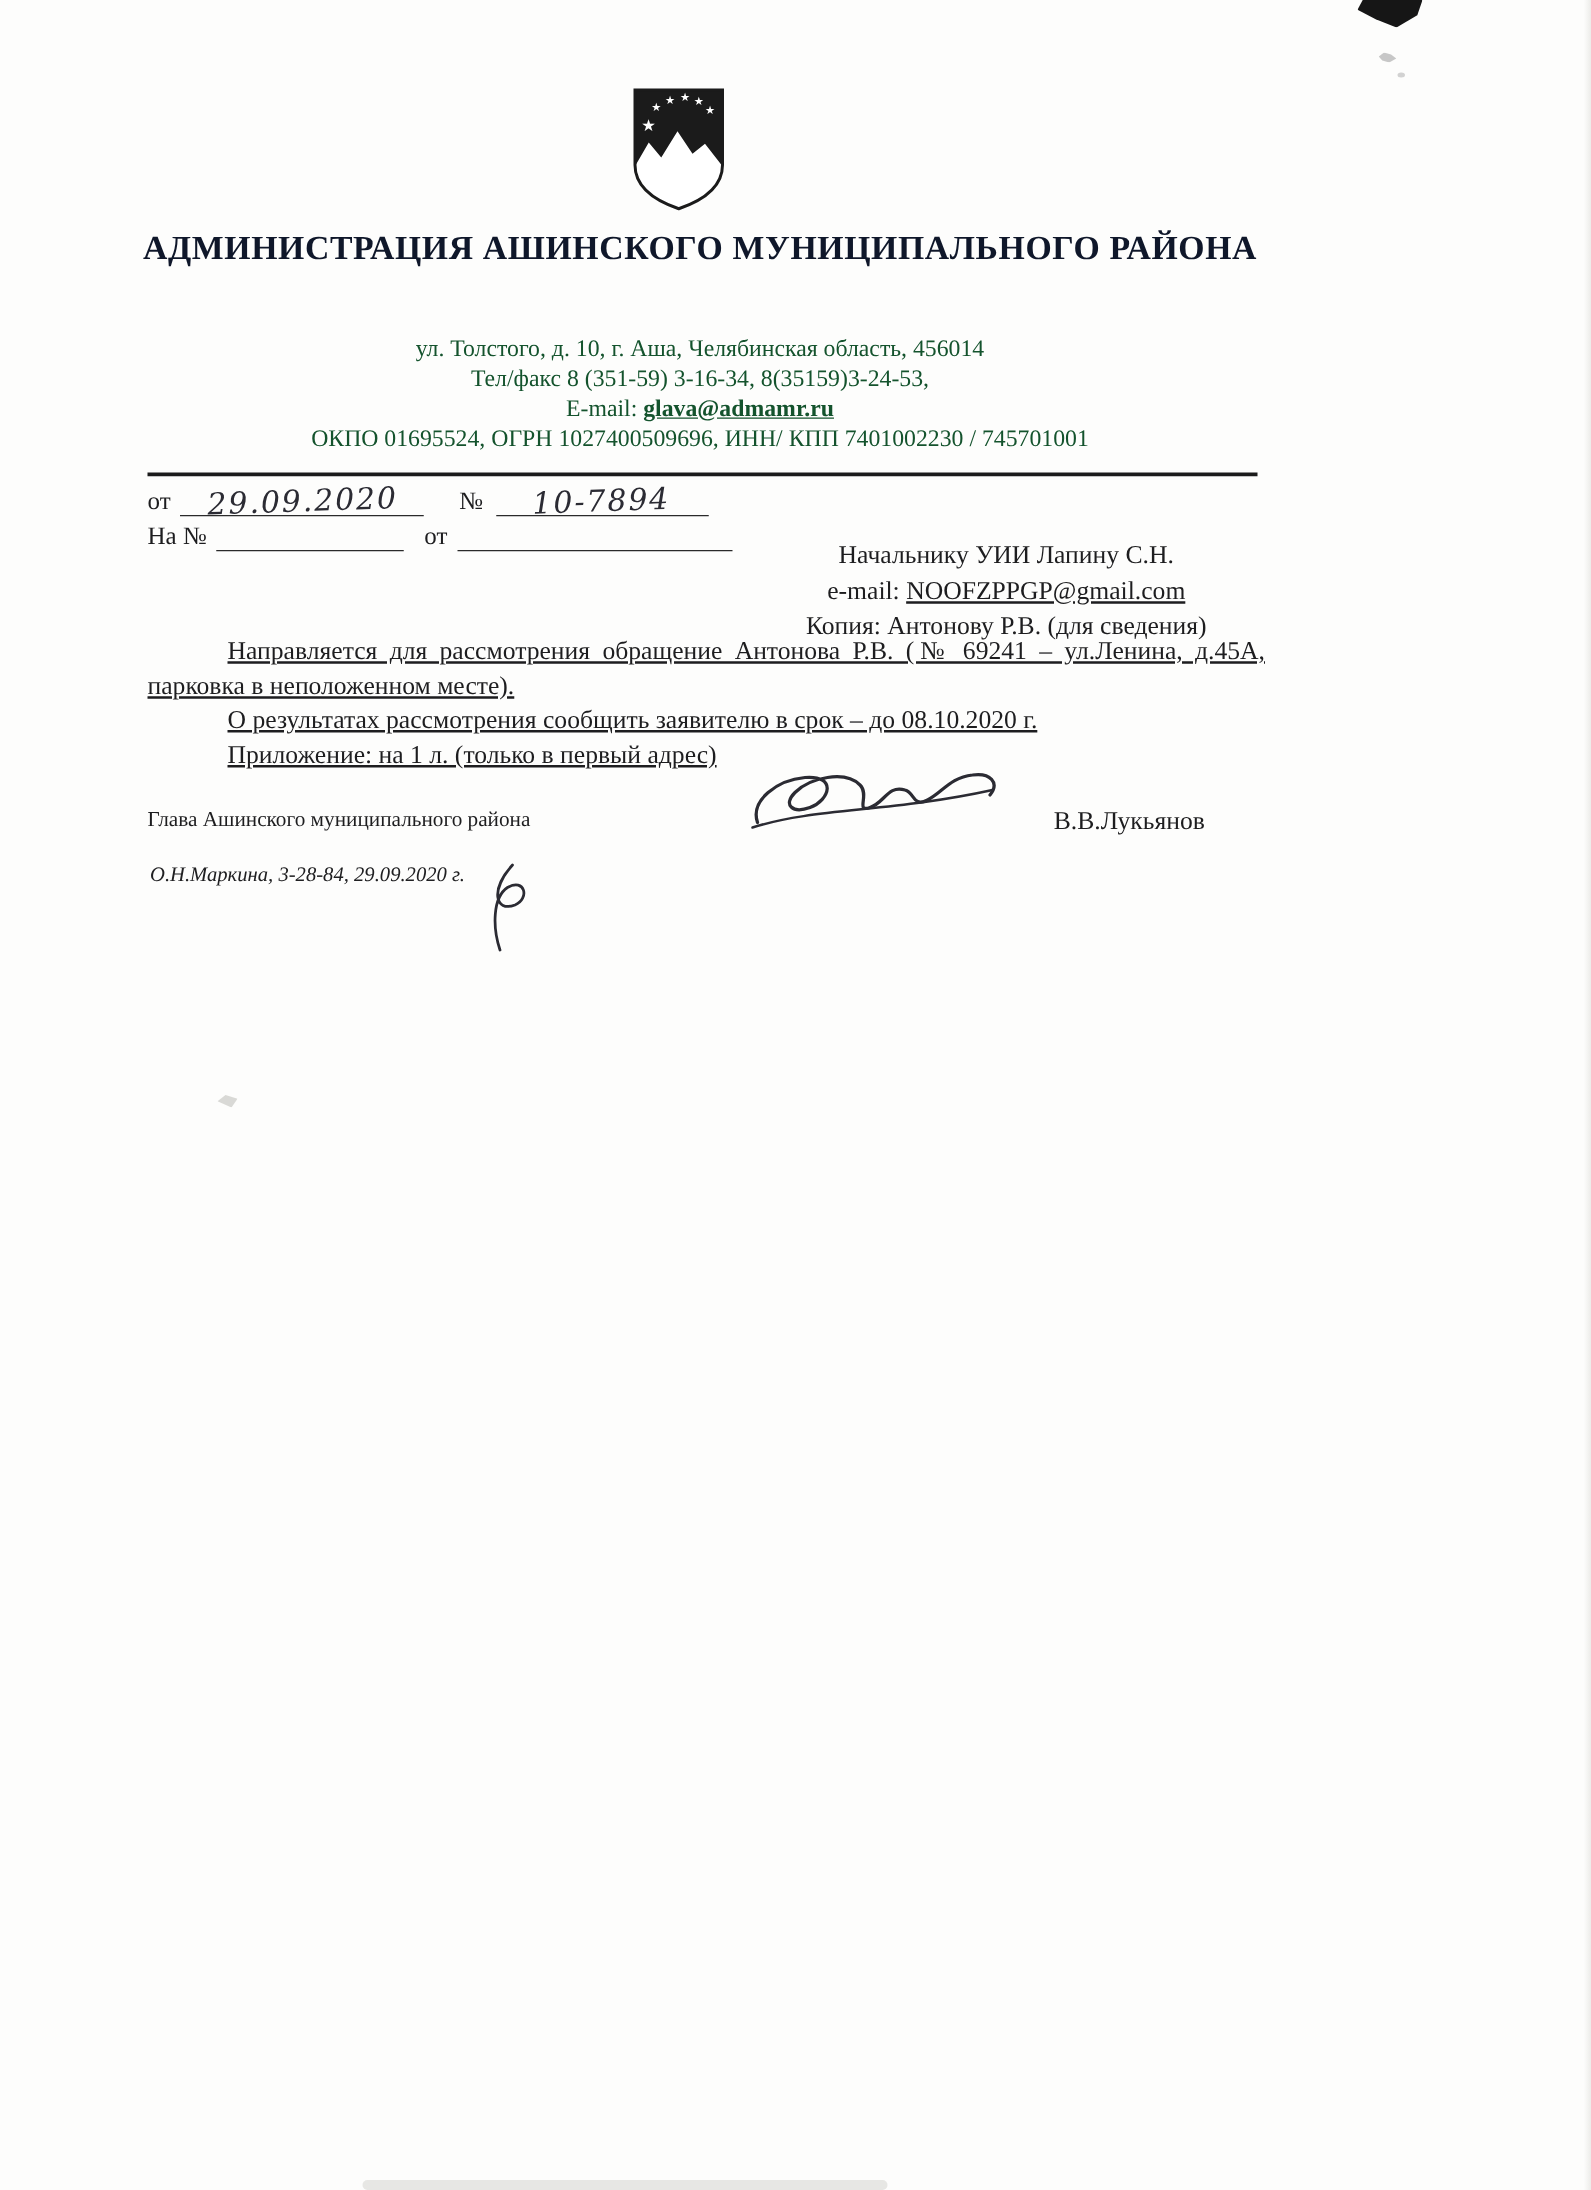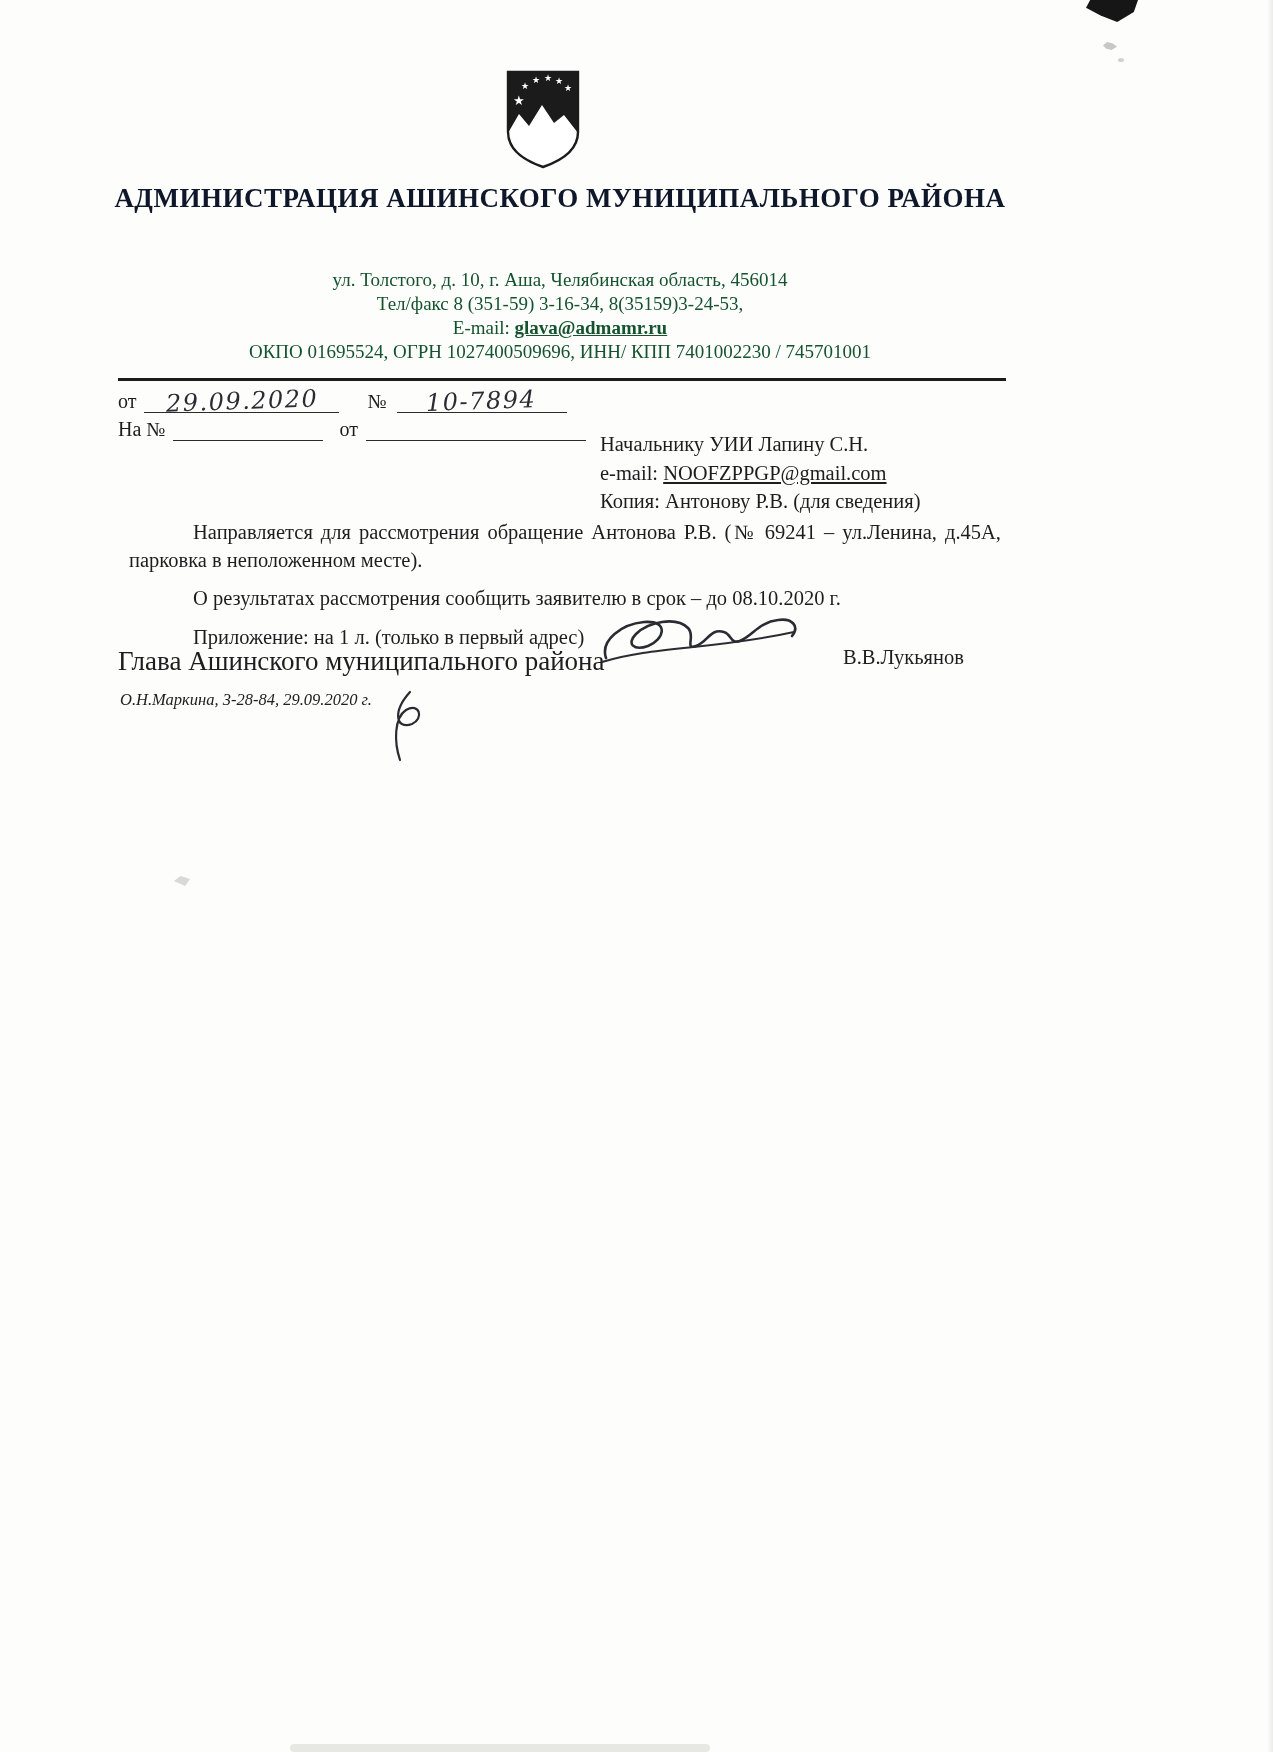--- a/index.html
+++ b/index.html
@@ -53,33 +53,33 @@
     display:inline-block;transform:rotate(-2deg) translateY(-1px);
   }
   .w-date{width:195px;margin-left:8px;margin-right:28px;}
   .w-num{width:170px;margin-left:10px;}
   .w-reply{width:150px;margin-left:8px;margin-right:16px;}
   .w-reply2{width:220px;margin-left:8px;}
 
   
   .recipient{
     position:absolute;left:600px;top:430px;width:410px;
-    font-size:20.5px;line-height:28.5px;
+    text-align:center;font-size:20.5px;line-height:28.5px;
   }
   .recipient .email-link{text-decoration:underline;}
 
   
   .body-text{
     position:absolute;left:118px;top:508px;width:894px;
     font-size:20.5px;line-height:27.5px;text-align:justify;
   }
-  .body-text p{margin:11px;text-indent:64px;}
+  .body-text p{margin:0;text-indent:64px;text-decoration:underline;}
 
   
-  .sig-position{position:absolute;left:118px;top:646px;font-size:27px;}
+  .sig-position{position:absolute;left:118px;top:646px;font-size:17px;}
   .sig-name{position:absolute;left:843px;top:646px;font-size:20.5px;}
   .sig-main{position:absolute;left:592px;top:606px;}
   .sig-small{position:absolute;left:378px;top:686px;}
 
   
   .executor{
     position:absolute;left:120px;top:690px;
     font-size:16.5px;font-style:italic;color:#202022;
   }
 </style>

